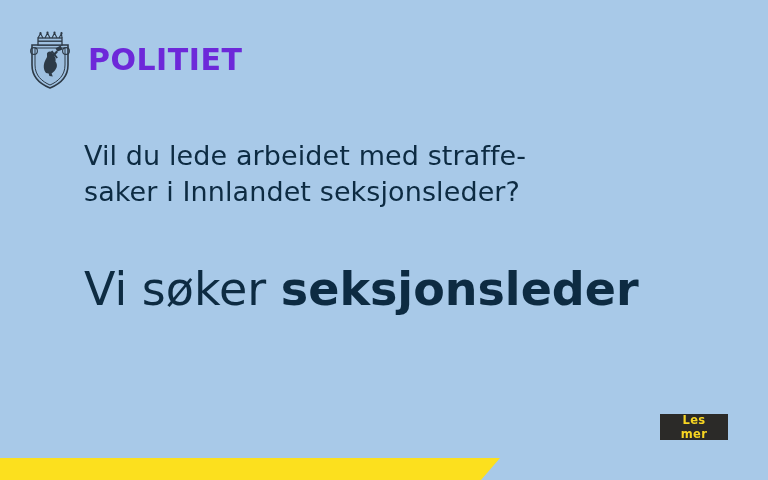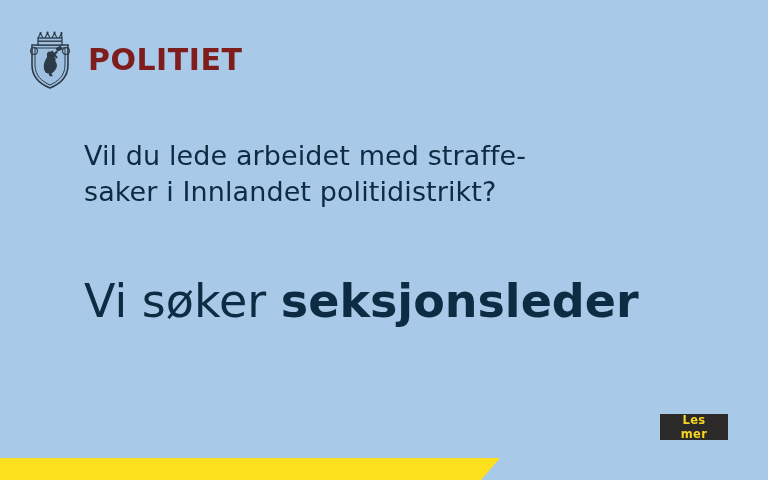--- a/index.html
+++ b/index.html
@@ -33,21 +33,21 @@
   #crest-icon {
     width: 48px;
     height: 58px;
     display: block;
   }
   #wordmark {
     font-family: "DejaVu Sans", "Liberation Sans", sans-serif;
     font-weight: bold;
     font-size: 30px;
     letter-spacing: 0.5px;
-    color: #7f1d1d;
+    color: #6d28d9;
     line-height: 1;
     white-space: nowrap;
   }
 
   
   #subheading {
     position: absolute;
     left: 84px;
     top: 138px;
     width: 560px;
@@ -59,21 +59,21 @@
   }
   #subheading .line {
     display: block;
     white-space: nowrap;
   }
 
   
   #headline {
     position: absolute;
     left: 84px;
-    top: 276px;
+    top: 264px;
     color: #0d2b42;
     font-size: 46px;
     line-height: 1.1;
     font-weight: normal;
     white-space: nowrap;
     letter-spacing: 0px;
   }
   #headline .strong {
     font-weight: bold;
   }
@@ -153,21 +153,21 @@
 
         <path d="M29.5 17.5 L34.5 14.5 L36.5 18.5 L31.5 20.5 Z" fill="#2d3a47"></path>
         <rect x="27.5" y="19" width="1.8" height="9" transform="rotate(-38 28.4 23.5)" fill="#2d3a47"></rect>
       </svg>
     </span>
     <span id="wordmark">POLITIET</span>
   </div>
 
   <div id="subheading">
     <span class="line">Vil du lede arbeidet med straffe-</span>
-    <span class="line">saker i Innlandet politidistrikt?</span>
+    <span class="line">saker i Innlandet seksjonsleder?</span>
   </div>
 
   <div id="headline">
     <span>Vi søker </span><span class="strong">seksjonsleder</span>
   </div>
 
 
   <button id="cta-button">Les mer</button>
 
   <div id="yellow-band"></div>

